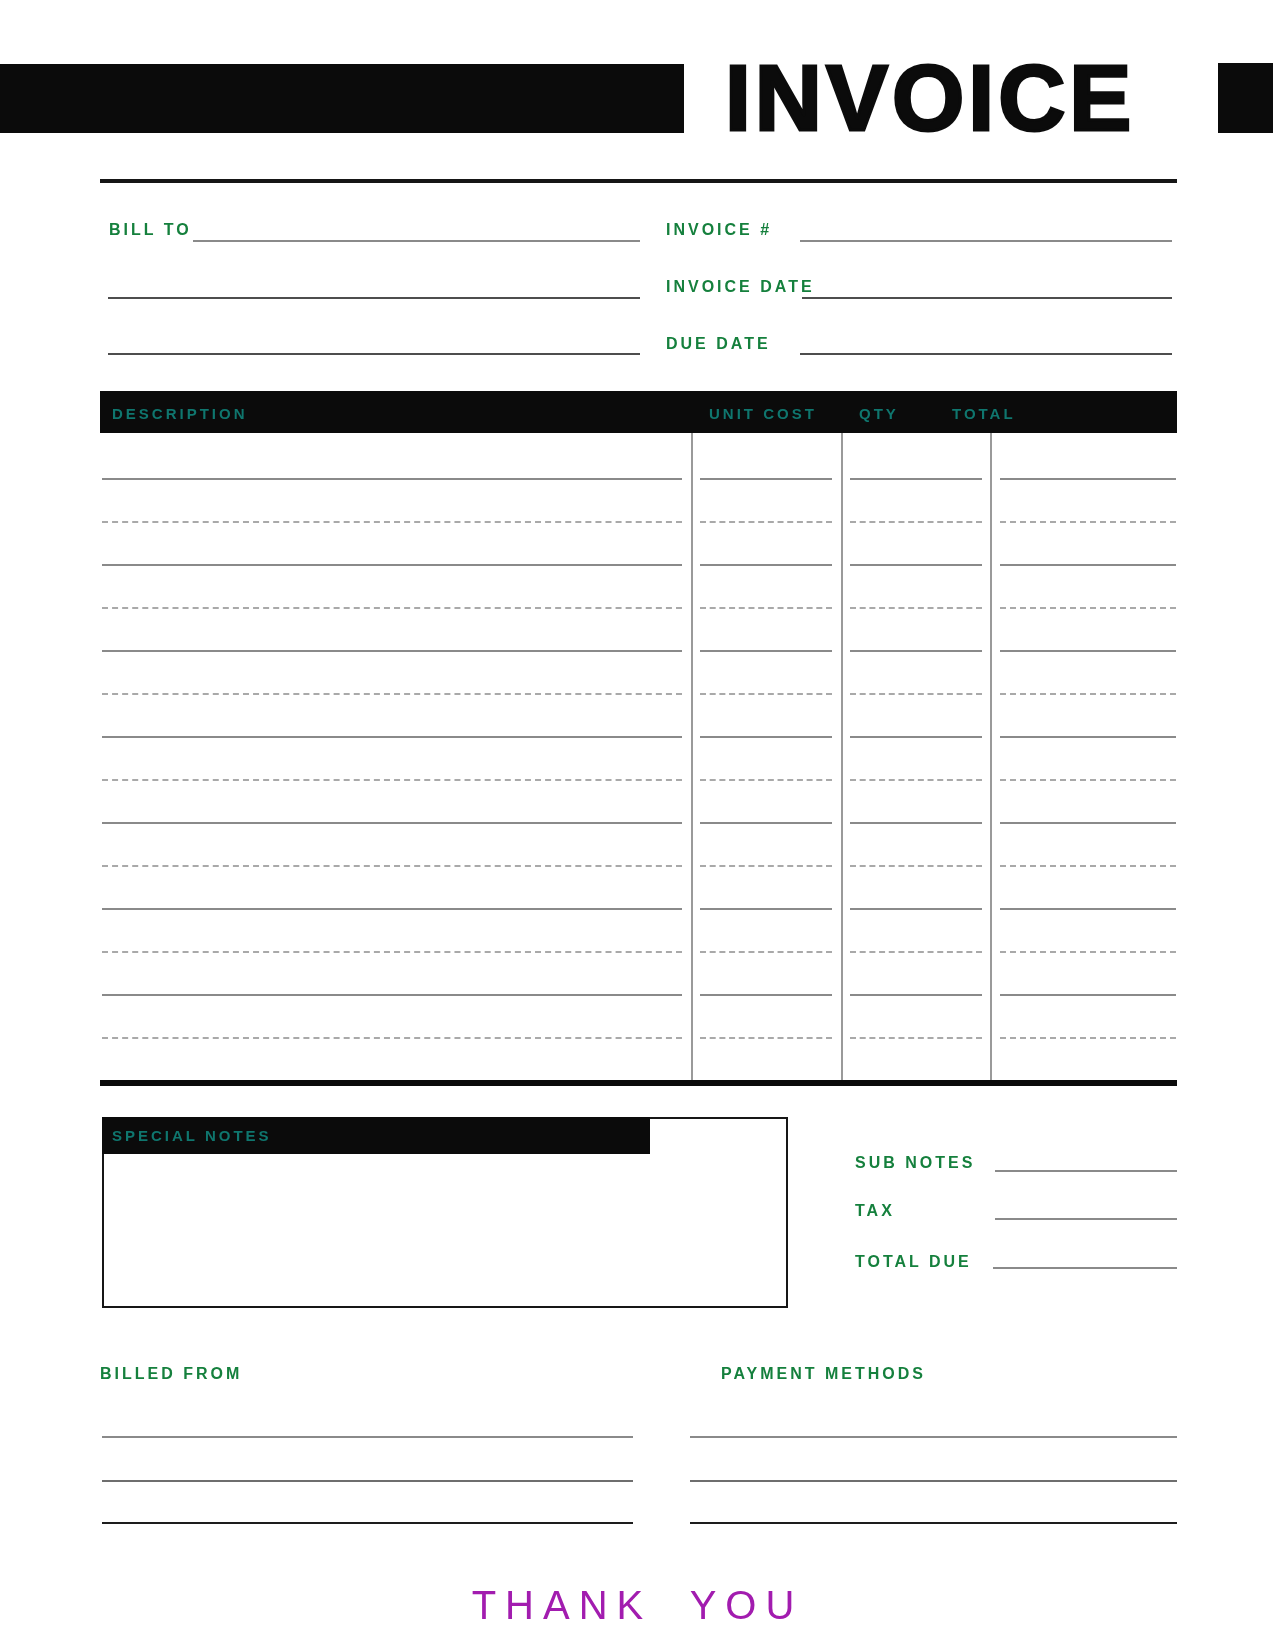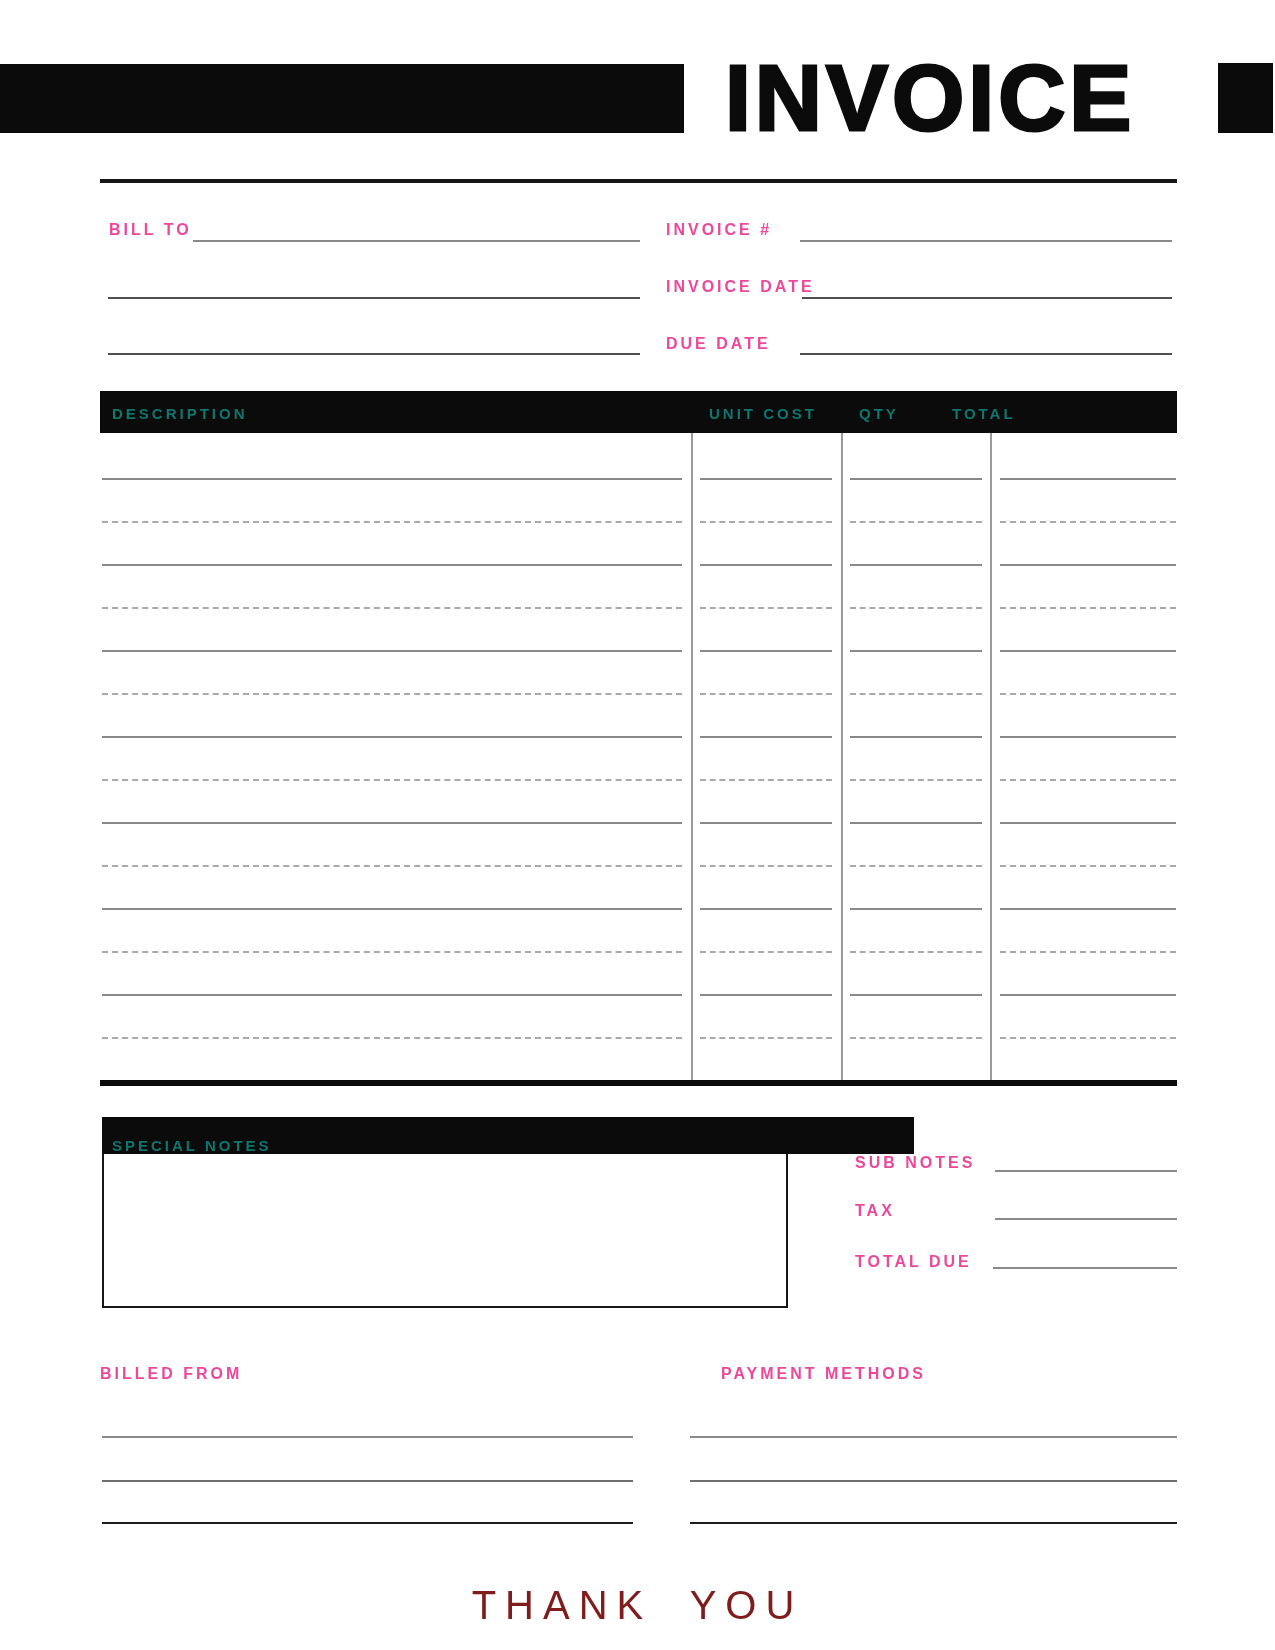--- a/index.html
+++ b/index.html
@@ -12,44 +12,44 @@
   
   .banner-bar{left:0;top:64px;width:684px;height:69px;background:#0b0b0b;}
   .banner-square{left:1218px;top:63px;width:55px;height:70px;background:#0b0b0b;}
   .invoice-title{
     left:725px;top:63px;height:70px;display:flex;align-items:center;
     font-size:93px;font-weight:800;letter-spacing:4px;color:#0b0b0b;
     -webkit-text-stroke:3px #0b0b0b;white-space:nowrap;
   }
   .top-divider{left:100px;top:179px;width:1077px;height:4px;background:#161616;}
   
-  .lbl{font-size:16px;font-weight:700;letter-spacing:3px;color:#ec4899;white-space:nowrap;}
+  .lbl{font-size:16px;font-weight:700;letter-spacing:3px;color:#15803d;white-space:nowrap;}
   .lbl-white{font-size:15px;font-weight:700;letter-spacing:3px;color:#0f766e;white-space:nowrap;}
   
   .line{height:0;border-top:2px solid #8a8a8a;}
   .line.dark{border-top-color:#4e4e4e;}
   .line.mid{border-top-color:#6e6e6e;}
   .line.black{border-top-color:#1d1d1d;}
   
   .thead-bar{left:100px;top:391px;width:1077px;height:42px;background:#0b0b0b;}
   .vline{width:2px;background:#9a9a9a;top:433px;height:647px;}
   .table-bottom{left:100px;top:1080px;width:1077px;height:6px;background:#0b0b0b;}
   .row-line{position:absolute;left:0;width:100%;height:0;}
   .seg{position:absolute;height:0;border-top-width:2px;}
   .row-line.solid  .seg{border-top-style:solid; border-top-color:#8a8a8a;}
   .row-line.dashed .seg{border-top-style:dashed;border-top-color:#a9a9a9;}
   .seg1{left:102px;width:580px}.seg2{left:700px;width:132px}
   .seg3{left:850px;width:132px}.seg4{left:1000px;width:176px}
   
   .notes-box{left:102px;top:1117px;width:686px;height:191px;border:2px solid #161616;box-sizing:border-box;background:#fff;}
-  .notes-bar{left:102px;top:1117px;width:812px;height:37px;background:#0b0b0b;display:flex;align-items:flex-end;padding-left:10px;box-sizing:border-box;}
+  .notes-bar{left:102px;top:1117px;width:548px;height:37px;background:#0b0b0b;display:flex;align-items:center;padding-left:10px;box-sizing:border-box;}
   
   .thank-you{
     left:0;top:1583px;width:1275px;text-align:center;
-    font-size:40px;font-weight:300;letter-spacing:9px;word-spacing:18px;color:#7f1d1d;
+    font-size:40px;font-weight:300;letter-spacing:9px;word-spacing:18px;color:#a21caf;
   }
 </style>
 </head>
 <body>
 
 <div class="page">
 
   <div class="abs banner-bar"></div>
   <div class="abs invoice-title">INVOICE</div>
   <div class="abs banner-square"></div>

